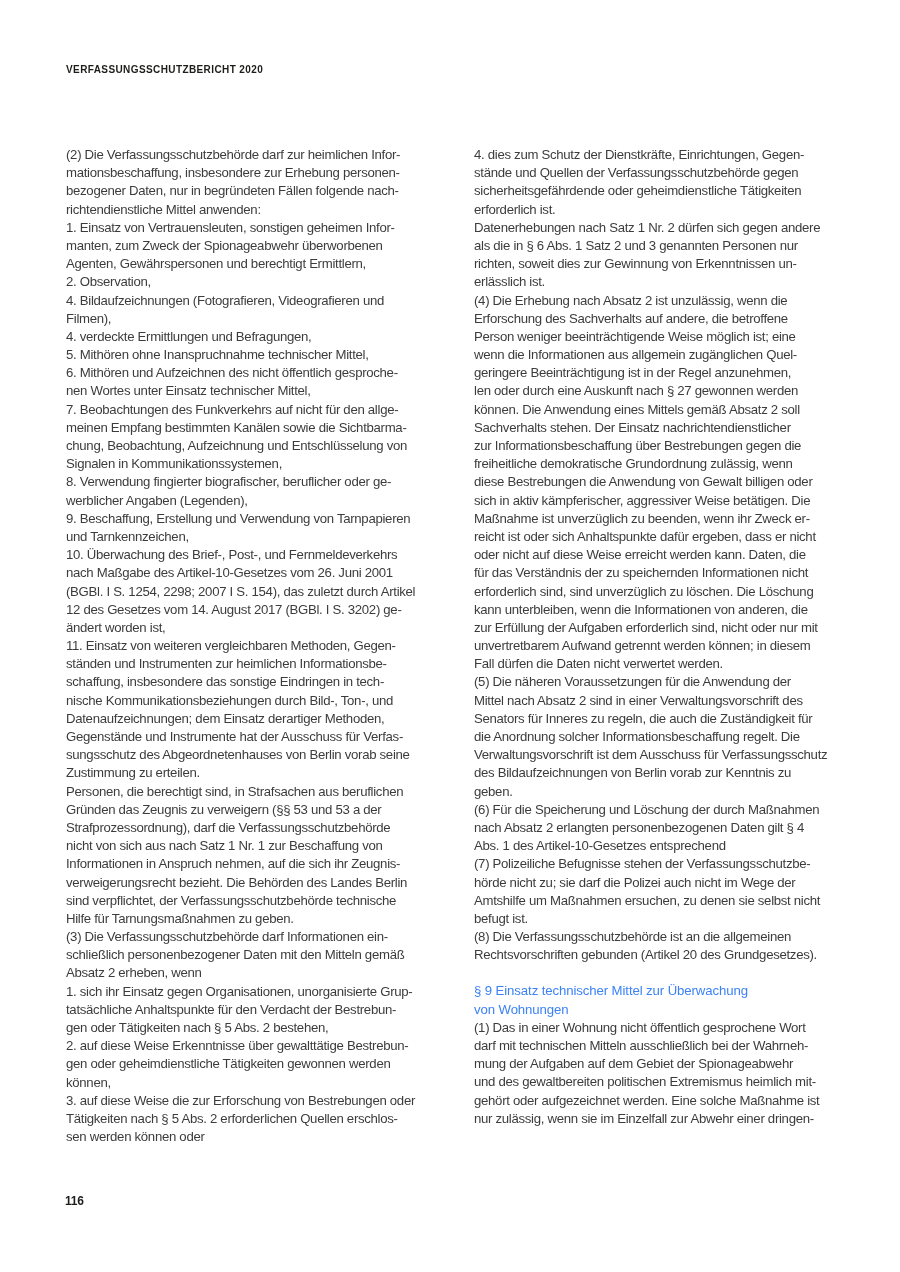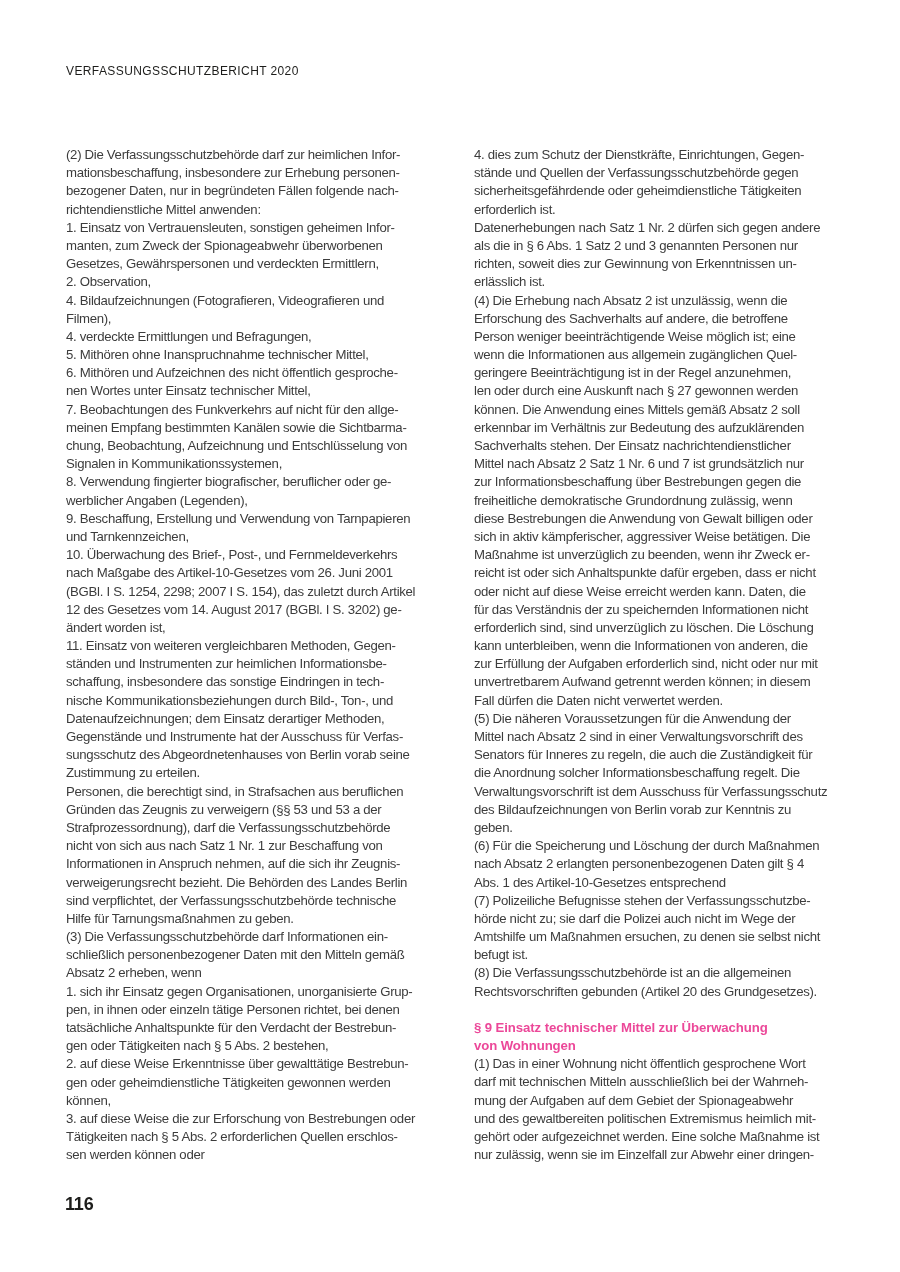--- a/index.html
+++ b/index.html
@@ -5,68 +5,68 @@
   html, body { margin: 0; padding: 0; }
   body {
     width: 900px; height: 1272px;
     background: #ffffff;
     font-family: "Liberation Sans", sans-serif;
     position: relative;
     overflow: hidden;
   }
   .report-header {
     position: absolute; left: 66px; top: 64px;
-    font-size: 12px; font-weight: normal;
+    font-size: 10px; font-weight: bold;
     letter-spacing: 0.4px;
     color: #1d1d1b;
   }
   .columns {
     position: absolute; left: 66px; top: 146px;
     width: 770px;
     display: flex; gap: 32px;
   }
   .col { width: 376px; flex: 0 0 376px; }
   .line {
     white-space: nowrap;
     height: 18.2px; line-height: 18.2px;
     font-size: 13.2px;
     letter-spacing: -0.3px;
     color: #3c3c3c;
     transform-origin: left center;
   }
   .section-heading { margin-top: 18px; }
   .section-heading .line {
-    font-weight: bold;
-    color: #ec4899;
+    font-weight: normal;
+    color: #3b82f6;
     letter-spacing: -0.1px;
   }
   .page-number {
     position: absolute; left: 65px; top: 1194px;
-    font-size: 18px; font-weight: bold;
+    font-size: 12px; font-weight: bold;
     color: #1d1d1b;
     letter-spacing: -0.2px;
   }
 </style>
 </head>
 <body>
 
 <div>
 
   <div class="report-header">VERFASSUNGSSCHUTZBERICHT 2020</div>
 
   <div class="columns">
 
     <div class="col">
         <div class="line">(2) Die Verfassungsschutzbehörde darf zur heimlichen Infor-</div>
         <div class="line">mationsbeschaffung, insbesondere zur Erhebung personen-</div>
         <div class="line">bezogener Daten, nur in begründeten Fällen folgende nach-</div>
         <div class="line">richtendienstliche Mittel anwenden:</div>
         <div class="line">1. Einsatz von Vertrauensleuten, sonstigen geheimen Infor-</div>
         <div class="line">manten, zum Zweck der Spionageabwehr überworbenen</div>
-        <div class="line">Gesetzes, Gewährspersonen und verdeckten Ermittlern,</div>
+        <div class="line">Agenten, Gewährspersonen und berechtigt Ermittlern,</div>
         <div class="line">2. Observation,</div>
         <div class="line">4. Bildaufzeichnungen (Fotografieren, Videografieren und</div>
         <div class="line">Filmen),</div>
         <div class="line">4. verdeckte Ermittlungen und Befragungen,</div>
         <div class="line">5. Mithören ohne Inanspruchnahme technischer Mittel,</div>
         <div class="line">6. Mithören und Aufzeichnen des nicht öffentlich gesproche-</div>
         <div class="line">nen Wortes unter Einsatz technischer Mittel,</div>
         <div class="line">7. Beobachtungen des Funkverkehrs auf nicht für den allge-</div>
         <div class="line">meinen Empfang bestimmten Kanälen sowie die Sichtbarma-</div>
         <div class="line">chung, Beobachtung, Aufzeichnung und Entschlüsselung von</div>
@@ -93,21 +93,20 @@
         <div class="line">Strafprozessordnung), darf die Verfassungsschutzbehörde</div>
         <div class="line">nicht von sich aus nach Satz 1 Nr. 1 zur Beschaffung von</div>
         <div class="line">Informationen in Anspruch nehmen, auf die sich ihr Zeugnis-</div>
         <div class="line">verweigerungsrecht bezieht. Die Behörden des Landes Berlin</div>
         <div class="line">sind verpflichtet, der Verfassungsschutzbehörde technische</div>
         <div class="line">Hilfe für Tarnungsmaßnahmen zu geben.</div>
         <div class="line">(3) Die Verfassungsschutzbehörde darf Informationen ein-</div>
         <div class="line">schließlich personenbezogener Daten mit den Mitteln gemäß</div>
         <div class="line">Absatz 2 erheben, wenn</div>
         <div class="line">1. sich ihr Einsatz gegen Organisationen, unorganisierte Grup-</div>
-        <div class="line">pen, in ihnen oder einzeln tätige Personen richtet, bei denen</div>
         <div class="line">tatsächliche Anhaltspunkte für den Verdacht der Bestrebun-</div>
         <div class="line">gen oder Tätigkeiten nach § 5 Abs. 2 bestehen,</div>
         <div class="line">2. auf diese Weise Erkenntnisse über gewalttätige Bestrebun-</div>
         <div class="line">gen oder geheimdienstliche Tätigkeiten gewonnen werden</div>
         <div class="line">können,</div>
         <div class="line">3. auf diese Weise die zur Erforschung von Bestrebungen oder</div>
         <div class="line">Tätigkeiten nach § 5 Abs. 2 erforderlichen Quellen erschlos-</div>
         <div class="line">sen werden können oder</div>
       </div>
 
@@ -121,23 +120,21 @@
           <div class="line">als die in § 6 Abs. 1 Satz 2 und 3 genannten Personen nur</div>
           <div class="line">richten, soweit dies zur Gewinnung von Erkenntnissen un-</div>
           <div class="line">erlässlich ist.</div>
           <div class="line">(4) Die Erhebung nach Absatz 2 ist unzulässig, wenn die</div>
           <div class="line">Erforschung des Sachverhalts auf andere, die betroffene</div>
           <div class="line">Person weniger beeinträchtigende Weise möglich ist; eine</div>
           <div class="line">wenn die Informationen aus allgemein zugänglichen Quel-</div>
           <div class="line">geringere Beeinträchtigung ist in der Regel anzunehmen,</div>
           <div class="line">len oder durch eine Auskunft nach § 27 gewonnen werden</div>
           <div class="line">können. Die Anwendung eines Mittels gemäß Absatz 2 soll</div>
-          <div class="line">erkennbar im Verhältnis zur Bedeutung des aufzuklärenden</div>
           <div class="line">Sachverhalts stehen. Der Einsatz nachrichtendienstlicher</div>
-          <div class="line">Mittel nach Absatz 2 Satz 1 Nr. 6 und 7 ist grundsätzlich nur</div>
           <div class="line">zur Informationsbeschaffung über Bestrebungen gegen die</div>
           <div class="line">freiheitliche demokratische Grundordnung zulässig, wenn</div>
           <div class="line">diese Bestrebungen die Anwendung von Gewalt billigen oder</div>
           <div class="line">sich in aktiv kämpferischer, aggressiver Weise betätigen. Die</div>
           <div class="line">Maßnahme ist unverzüglich zu beenden, wenn ihr Zweck er-</div>
           <div class="line">reicht ist oder sich Anhaltspunkte dafür ergeben, dass er nicht</div>
           <div class="line">oder nicht auf diese Weise erreicht werden kann. Daten, die</div>
           <div class="line">für das Verständnis der zu speichernden Informationen nicht</div>
           <div class="line">erforderlich sind, sind unverzüglich zu löschen. Die Löschung</div>
           <div class="line">kann unterbleiben, wenn die Informationen von anderen, die</div>

